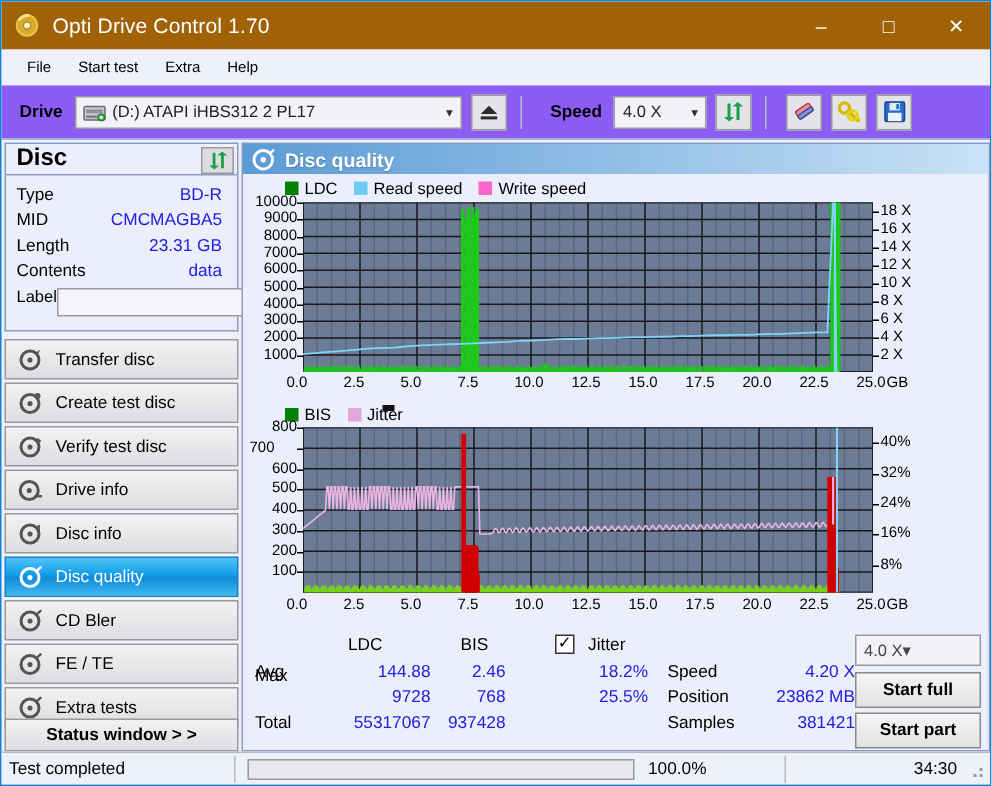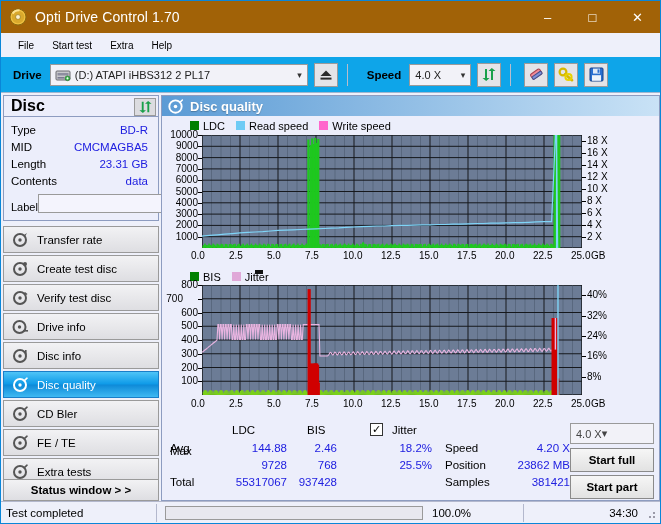--- a/index.html
+++ b/index.html
@@ -38,21 +38,21 @@
   
   #menubar {
     position:absolute; left:0; top:32px; width:659px; height:24px;
     background:#eef0fa; display:flex; align-items:center; padding-left:8px;
   }
   .menu-item { padding:3px 9px; font-size:10px; color:#000; }
 
   
   #toolbar {
     position:absolute; left:0; top:56px; width:659px; height:36px;
-    background:#0ea5e9; display:flex; align-items:center;
+    background:#8b5cf6; display:flex; align-items:center;
     border-bottom:1px solid #9fb6d0;
   }
   .tb-label { font-weight:bold; font-size:11.5px; margin:0 8px 0 12px; }
   .combo {
     height:22px; background:#f2f2f8; border:1px solid #9a9a9a;
     display:flex; align-items:center; position:relative;
     font-size:11px; color:#222;
   }
   #drive-combo { width:258px; }
   #speed-combo { width:62px; padding-left:5px; }
@@ -83,21 +83,21 @@
     border:1px solid #9a9a9a; background:#dcdce0;
     display:flex;align-items:center;justify-content:center;
   }
   #disc-body {
     border:1px solid #8d9cc0; border-top:none; background:#eceefb;
     padding:4px 6px 6px 7px; height:104px;
   }
   .drow { display:flex; align-items:center; height:17px; font-size:11.5px; }
   .dkey { width:62px; color:#000; }
   .dval { flex:1; text-align:right; color:#2020e0; padding-right:4px;}
-  #label-row { display:flex; align-items:flex-end; margin-top:3px; }
+  #label-row { display:flex; align-items:flex-start; margin-top:3px; }
   #label-row .dkey { width:36px; }
   #label-input {
     flex:1; height:19px; background:#f4f4fd; border:1px solid #9a9a9a;
     margin-right:4px;
   }
   #label-btn {
     width:23px;height:21px;border:1px solid #9a9a9a;background:#dcdce0;
     display:flex;align-items:center;justify-content:center;
   }
   #navlist { margin-top:5px; }
@@ -322,21 +322,21 @@
     <div id="navlist">
 
     <div class="navitem">
           <span class="nico">
             <svg width="16" height="16" viewBox="0 0 16 16">
               <circle cx="8" cy="8" r="6" fill="none" stroke="#555" stroke-width="2"></circle>
               <circle cx="8" cy="8" r="1.7" fill="#555"></circle>
               <path d="M12 3 l3 -2 -2 3.6" fill="#555"></path>
             </svg>
           </span>
-          <span class="nlab">Transfer rate</span>
+          <span class="nlab">Transfer disc</span>
         </div>
         <div class="navitem">
           <span class="nico">
             <svg width="16" height="16" viewBox="0 0 16 16">
               <circle cx="8" cy="8" r="6" fill="none" stroke="#555" stroke-width="2"></circle>
               <circle cx="8" cy="8" r="1.7" fill="#555"></circle>
               <circle cx="13" cy="3" r="2" fill="#555"></circle>
             </svg>
           </span>
           <span class="nlab">Create test disc</span>

